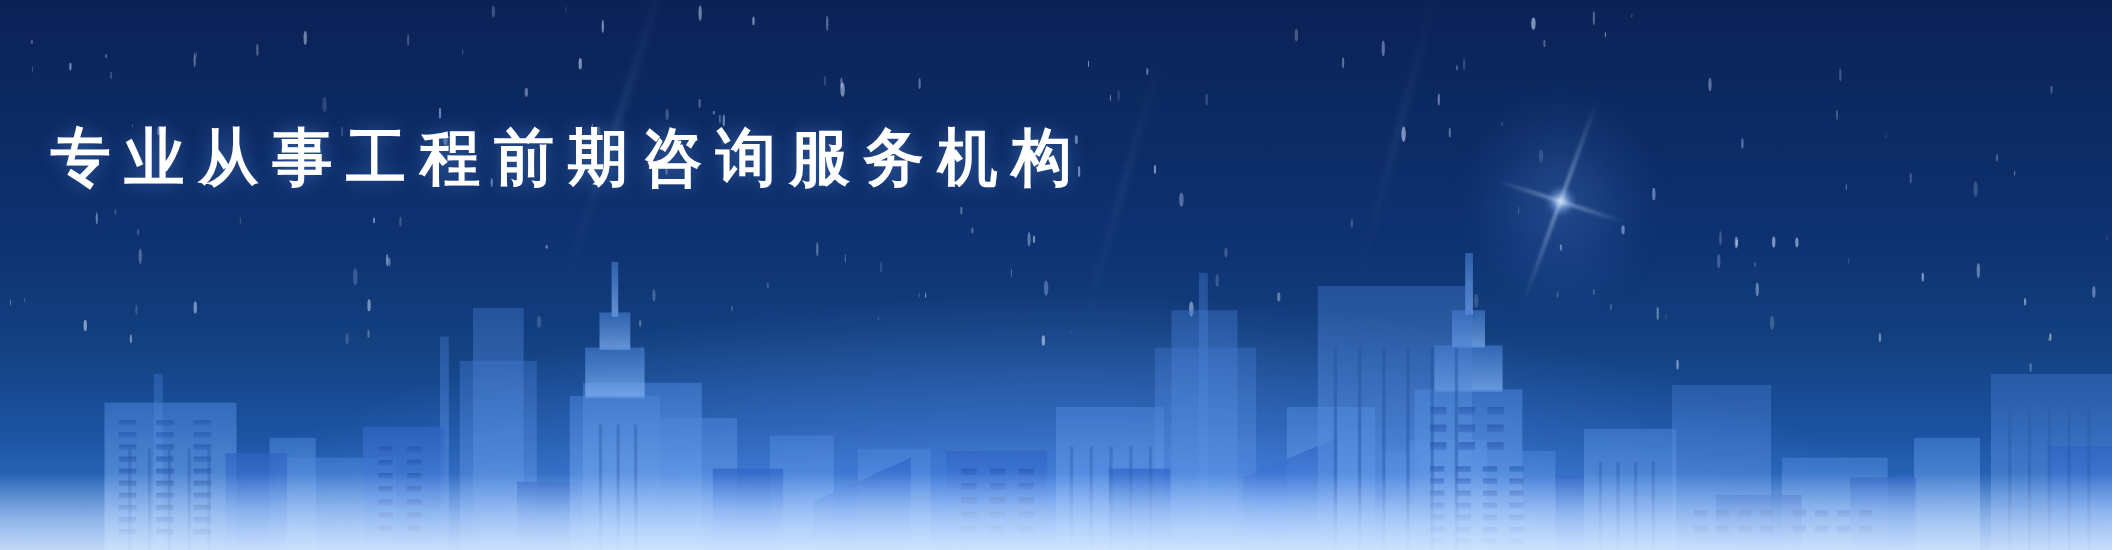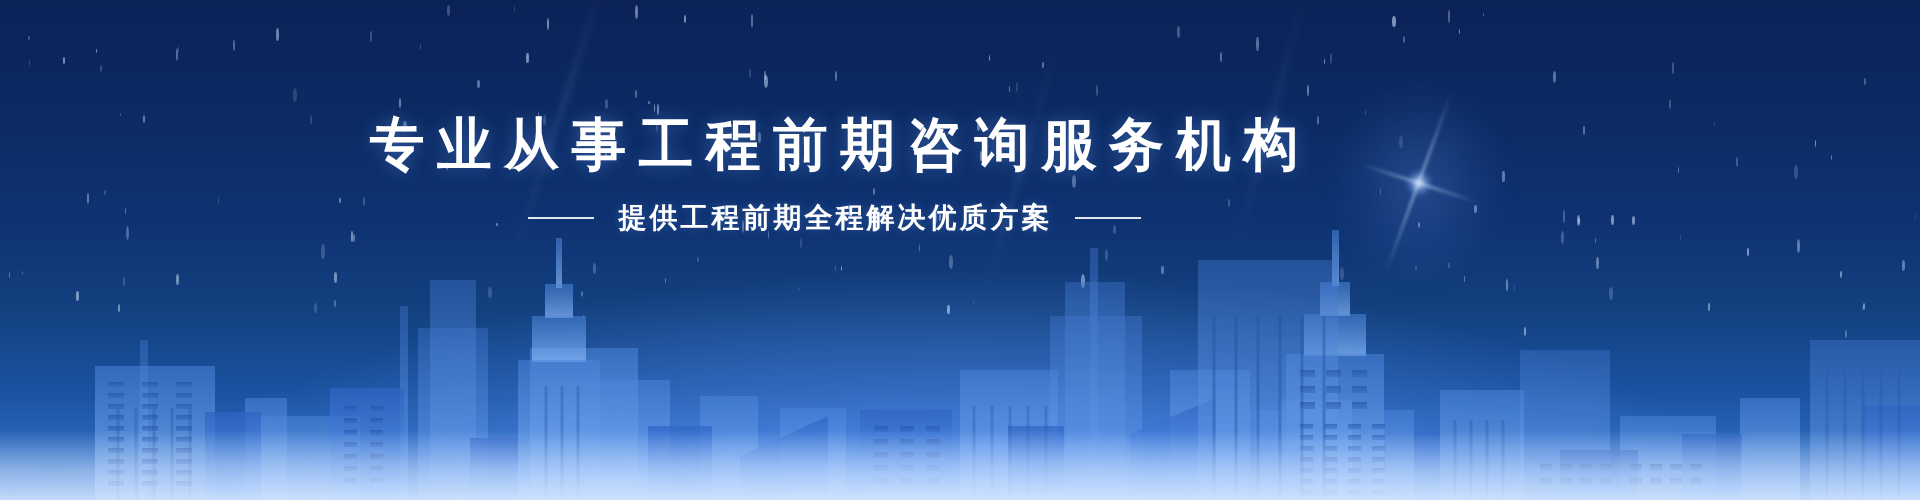--- a/index.html
+++ b/index.html
@@ -102,21 +102,21 @@
     position:absolute;left:0;bottom:0;width:100%;height:70px;
     background:linear-gradient(180deg, rgba(190,216,255,0) 0%, rgba(205,226,255,0.55) 55%, rgba(218,234,255,0.85) 100%);
     pointer-events:none;
   }
 
   
   .content{
     position:absolute;
     left:0;top:0;
     width:1668px;
-    text-align:center;
+    text-align:left;
     z-index:20;
   }
   .headline{
     margin:0;
     padding-top:116px;
     color:#ffffff;
     font-size:57px;
     line-height:1.0;
     font-weight:700;
     letter-spacing:13px;
@@ -571,21 +571,16 @@
     </svg>
   </div>
 
   <div class="horizon"></div>
   <div class="horizon2"></div>
   <div class="bottomfade"></div>
 
   <div class="content">
     <h1 class="headline">专业从事工程前期咨询服务机构</h1>
 
-    <div class="sub-row">
-      <span class="rule"></span>
-      <span class="subtitle">提供工程前期全程解决优质方案</span>
-      <span class="rule"></span>
-    </div>
 
   </div>
 
 </div>
 
 </body></html>

